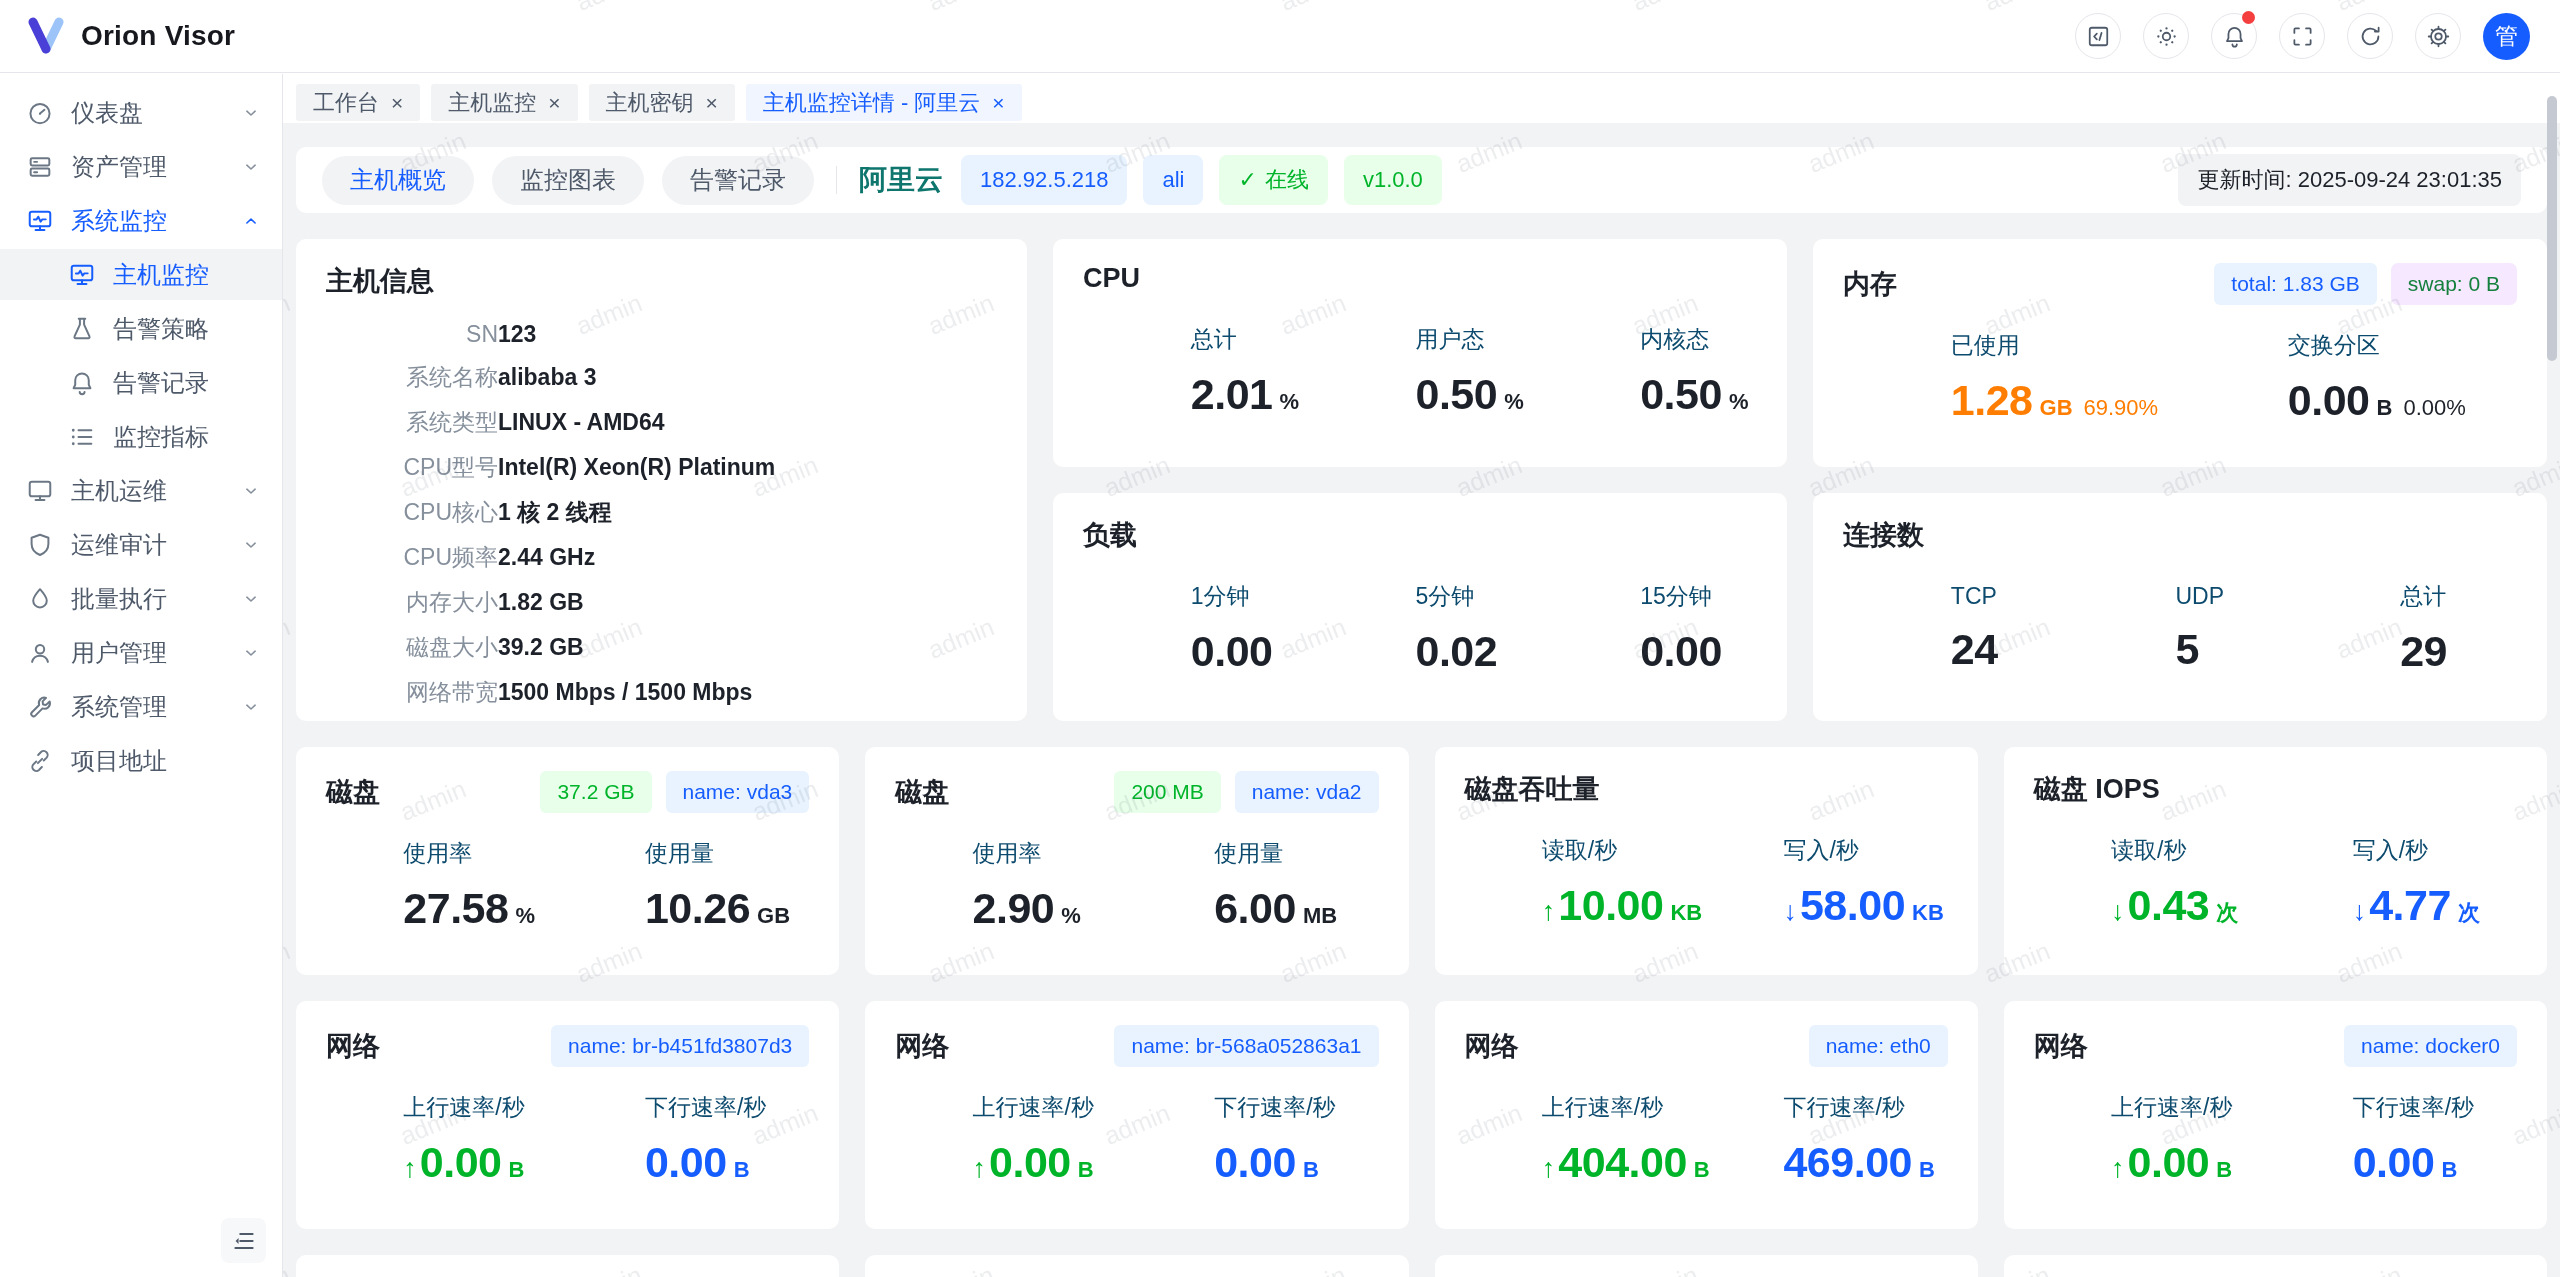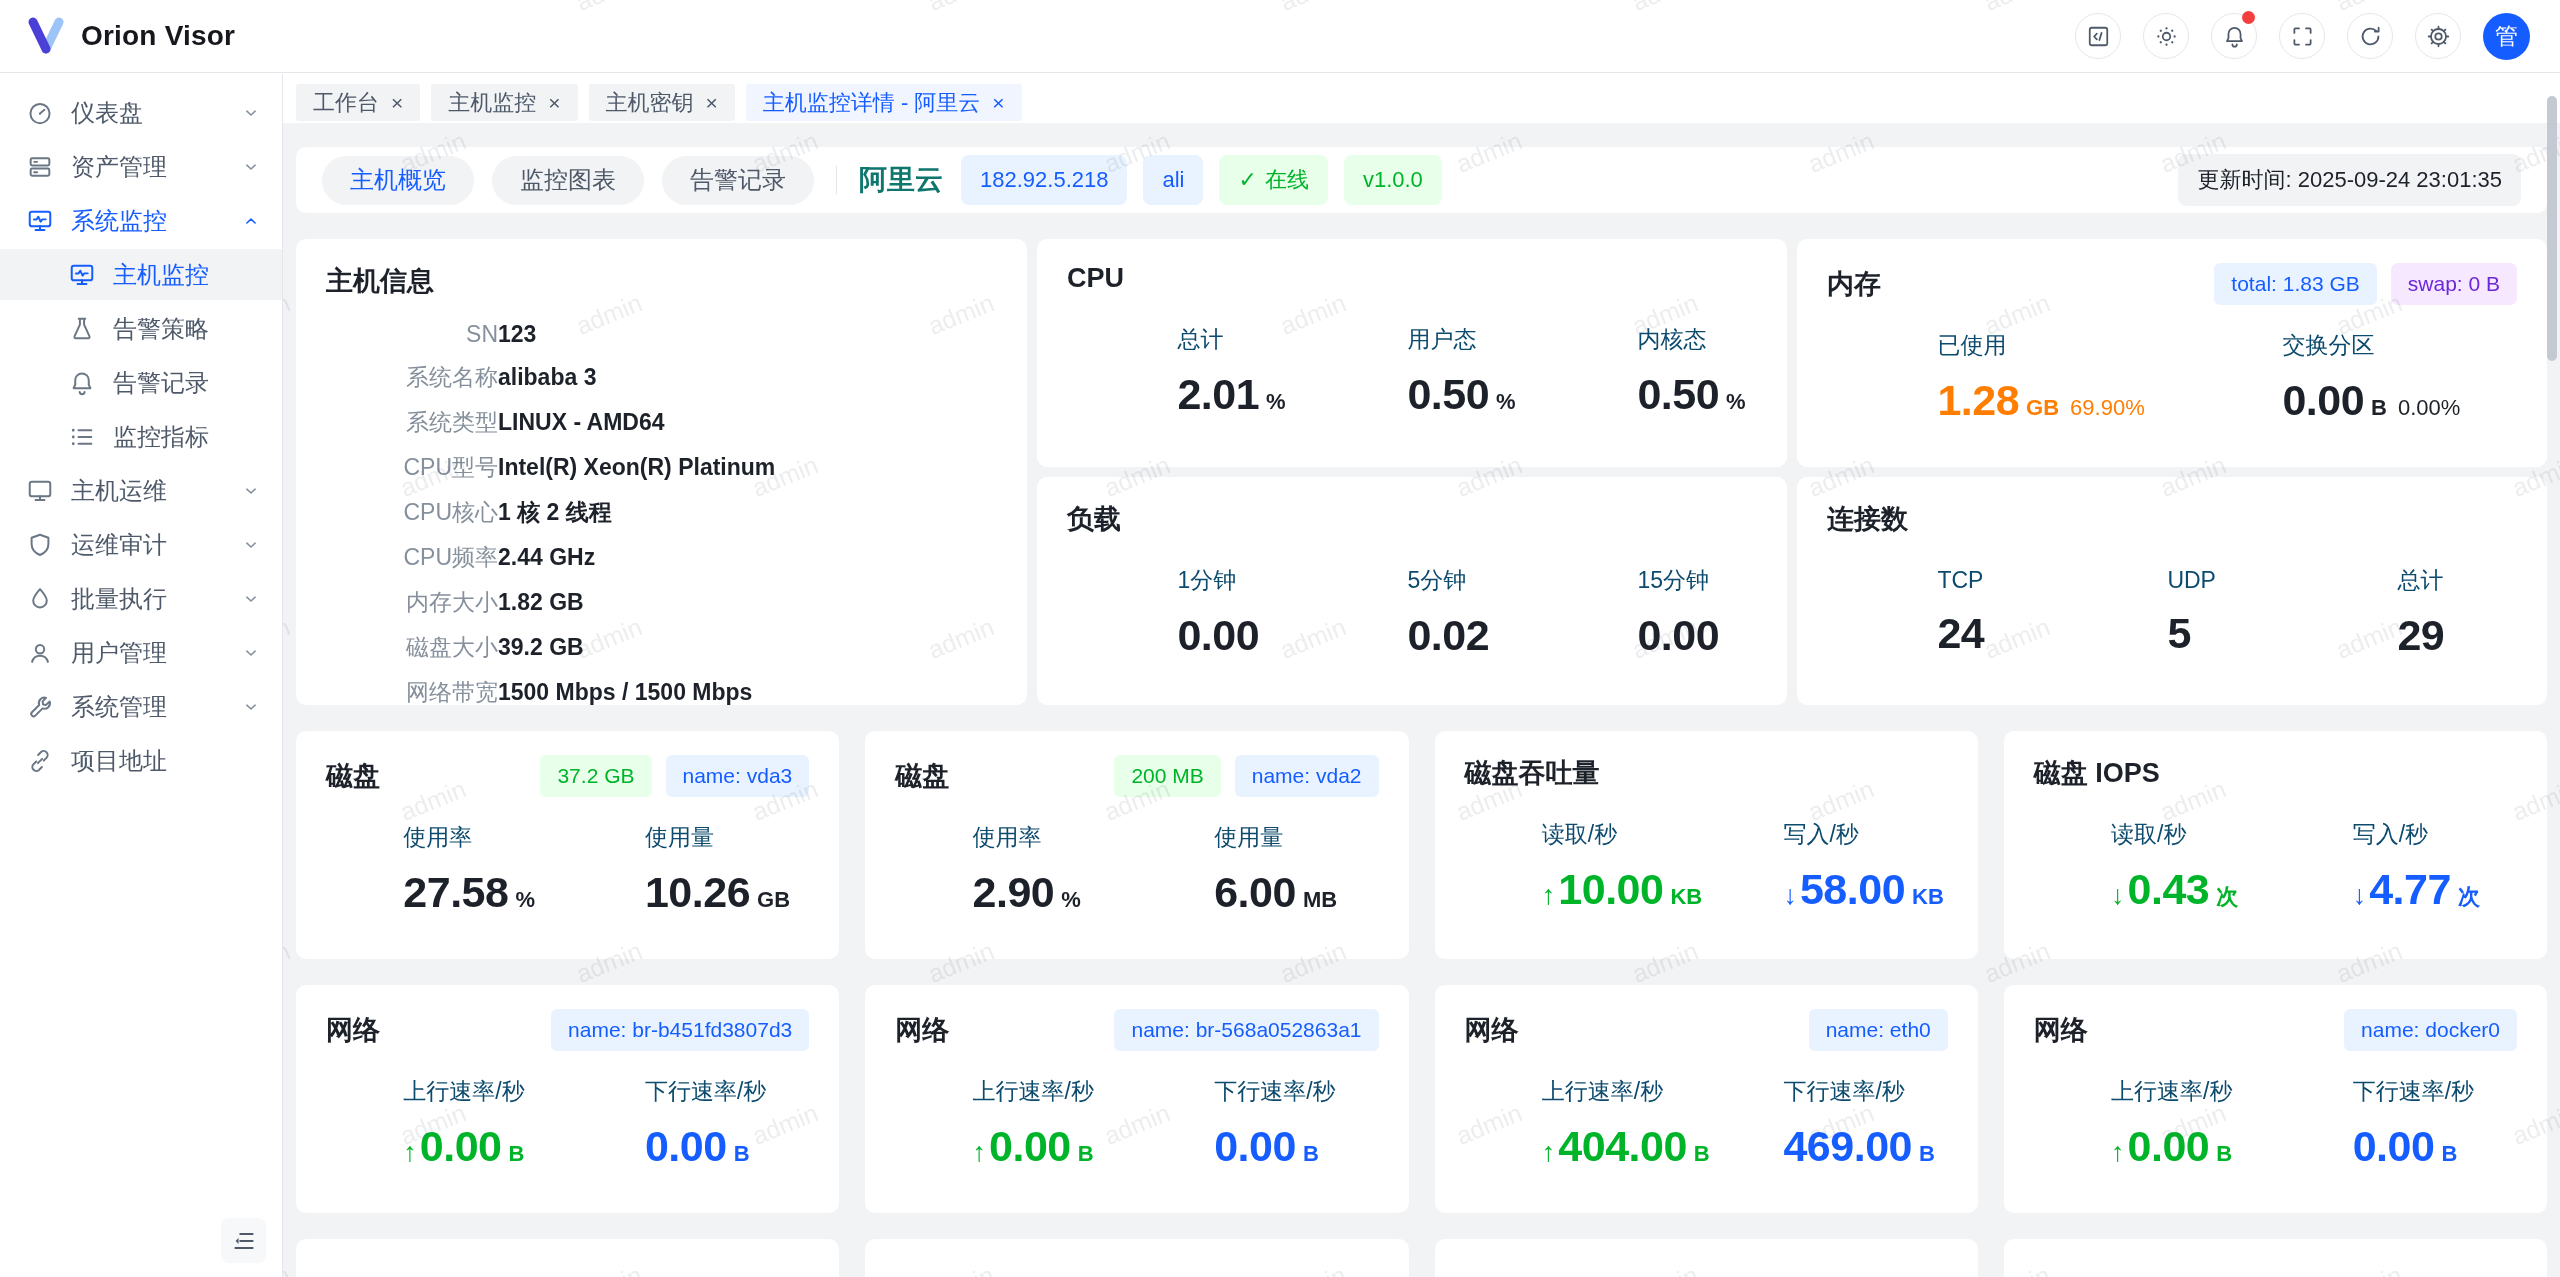--- a/index.html
+++ b/index.html
@@ -50,37 +50,37 @@
 
   
   .content { flex:1; padding:0 13px; overflow:hidden; }
   .card { background:#fff; border-radius:10px; padding:24px 30px; display:flex; flex-direction:column; overflow:hidden; }
   .card-head { display:flex; justify-content:space-between; align-items:center; flex:none; }
   .card-title { font-size:27px; font-weight:700; color:#1d2129; white-space:nowrap; }
   .card-badges { display:flex; }
   .badge { font-size:21px; padding:9px 17px; border-radius:6px; margin-left:14px; white-space:nowrap; }
   .badge.blue   { background:#e8f3ff; color:#165dff; }
   .badge.green  { background:#e8ffea; color:#00b42a; }
-  .badge.purple { background:#f5e8ff; color:#6d28d9;border-radius:7px; }
+  .badge.purple { background:#f5e8ff; color:#15803d;border-radius:7px; }
 
   .header-card { height:66px; border-radius:10px; background:#fff; display:flex; align-items:center;
     padding:0 26px; margin:24px 0 26px; gap:18px; }
   .view-pill { height:49px; padding:0 28px; border-radius:25px; background:#f2f3f5; display:flex;
     align-items:center; font-size:24px; color:#4e5969; cursor:pointer; white-space:nowrap; }
   .view-pill.active { color:#165dff; }
   .hdr-divider { width:1px; height:28px; background:#e5e6eb; margin:0 4px; }
   .host-name { font-size:28px; font-weight:700; color:#0f766e; white-space:nowrap; }
   .hbadge { font-size:22px; padding:10px 19px; border-radius:8px; white-space:nowrap; display:flex; align-items:center; gap:8px; }
   .hbadge.blue  { background:#e8f3ff; color:#165dff; }
   .hbadge.green { background:#e8ffea; color:#00b42a; }
   .update-pill { margin-left:auto; background:#f2f3f5; border-radius:8px; padding:11px 19px;
     font-size:22px; color:#1d2129; white-space:nowrap; }
 
   .grid-top { display:grid; grid-template-columns:731px 1fr 1fr; grid-template-rows:228px 228px;
-    gap:10px; margin-bottom:26px; }
+    gap:26px; margin-bottom:26px; }
   #card-host-info { grid-row:1 / 3; }
   .grid-quad { display:grid; grid-template-columns:repeat(4,1fr); grid-auto-rows:228px; gap:26px; margin-bottom:26px; }
   .grid-quad:last-child { margin-bottom:0; }
 
   
   .kv-rows { margin-top:22px; }
   .kv-row { display:flex; align-items:baseline; margin-bottom:14px; font-size:23px; }
   .kv-label { width:172px; flex:none; color:#86909c;text-align:right; }
   .kv-value { font-weight:700; color:#1d2129; }
 

